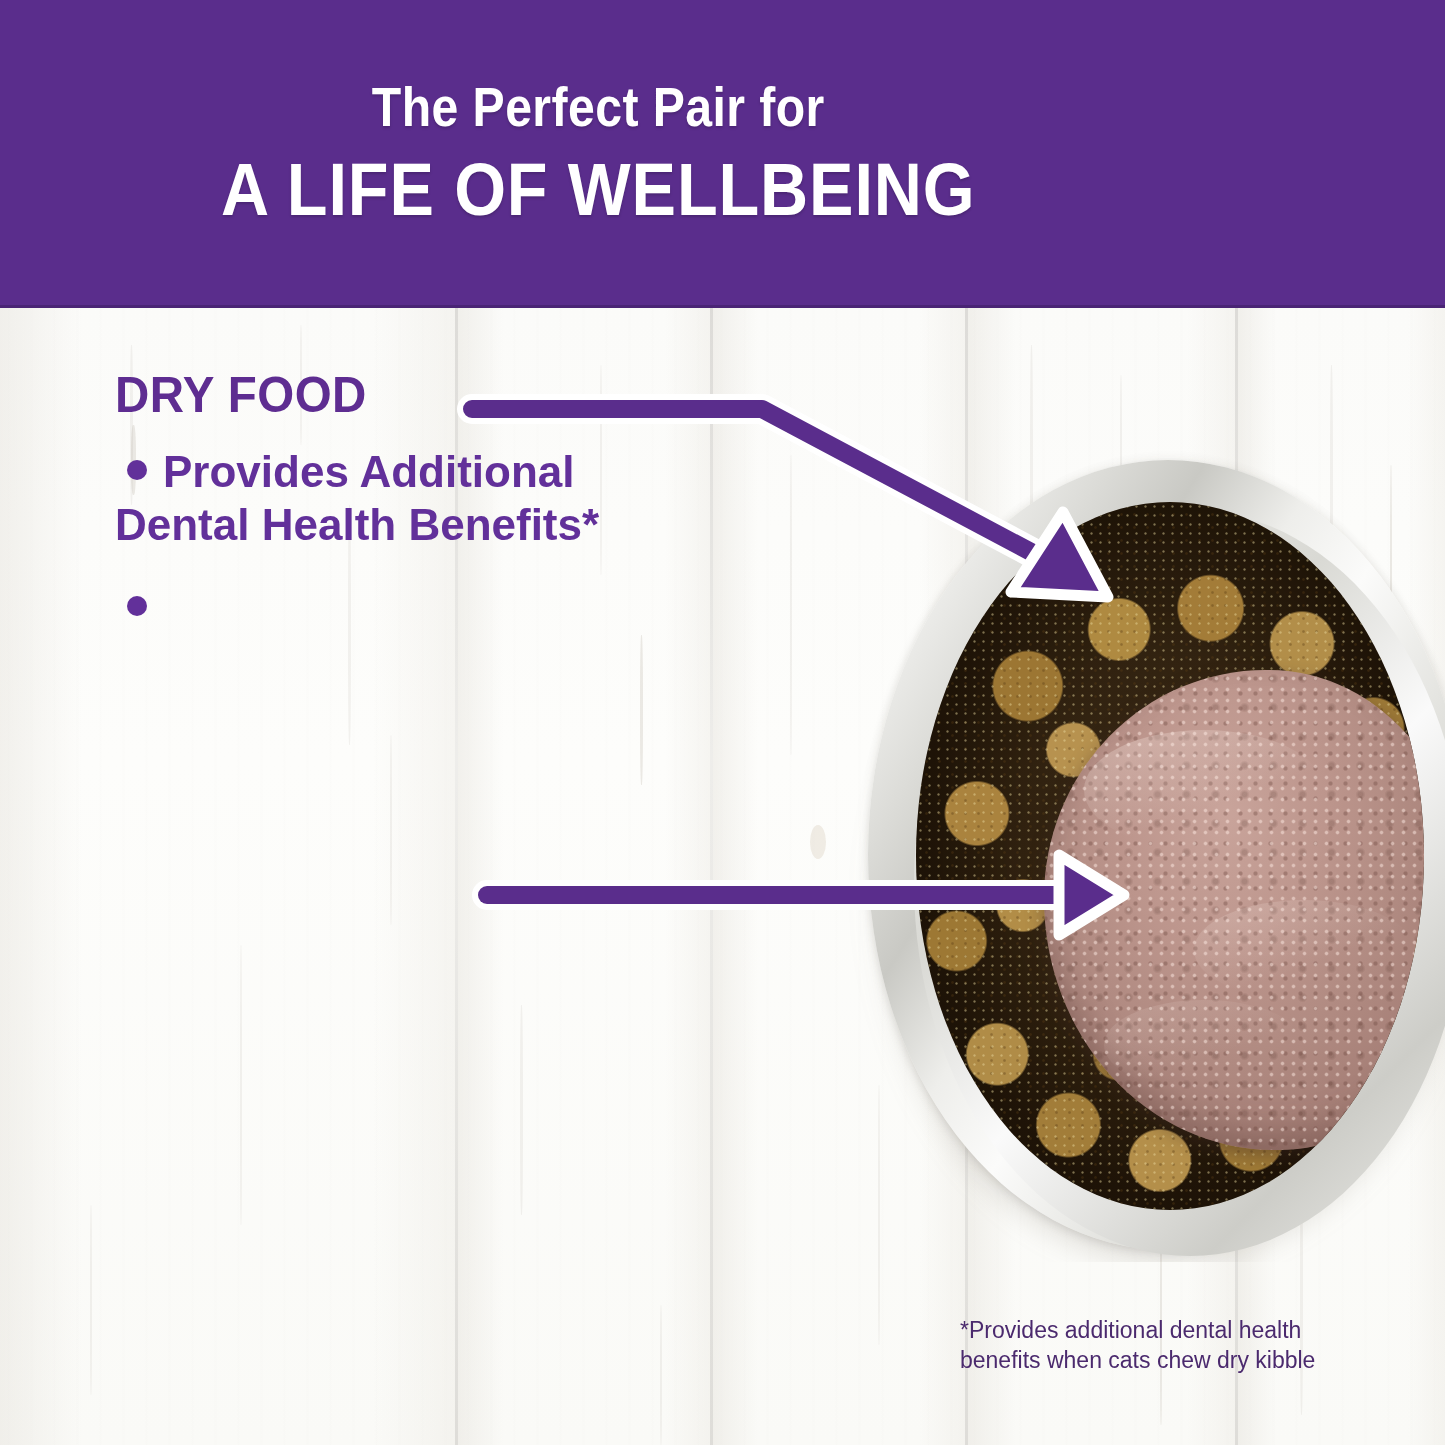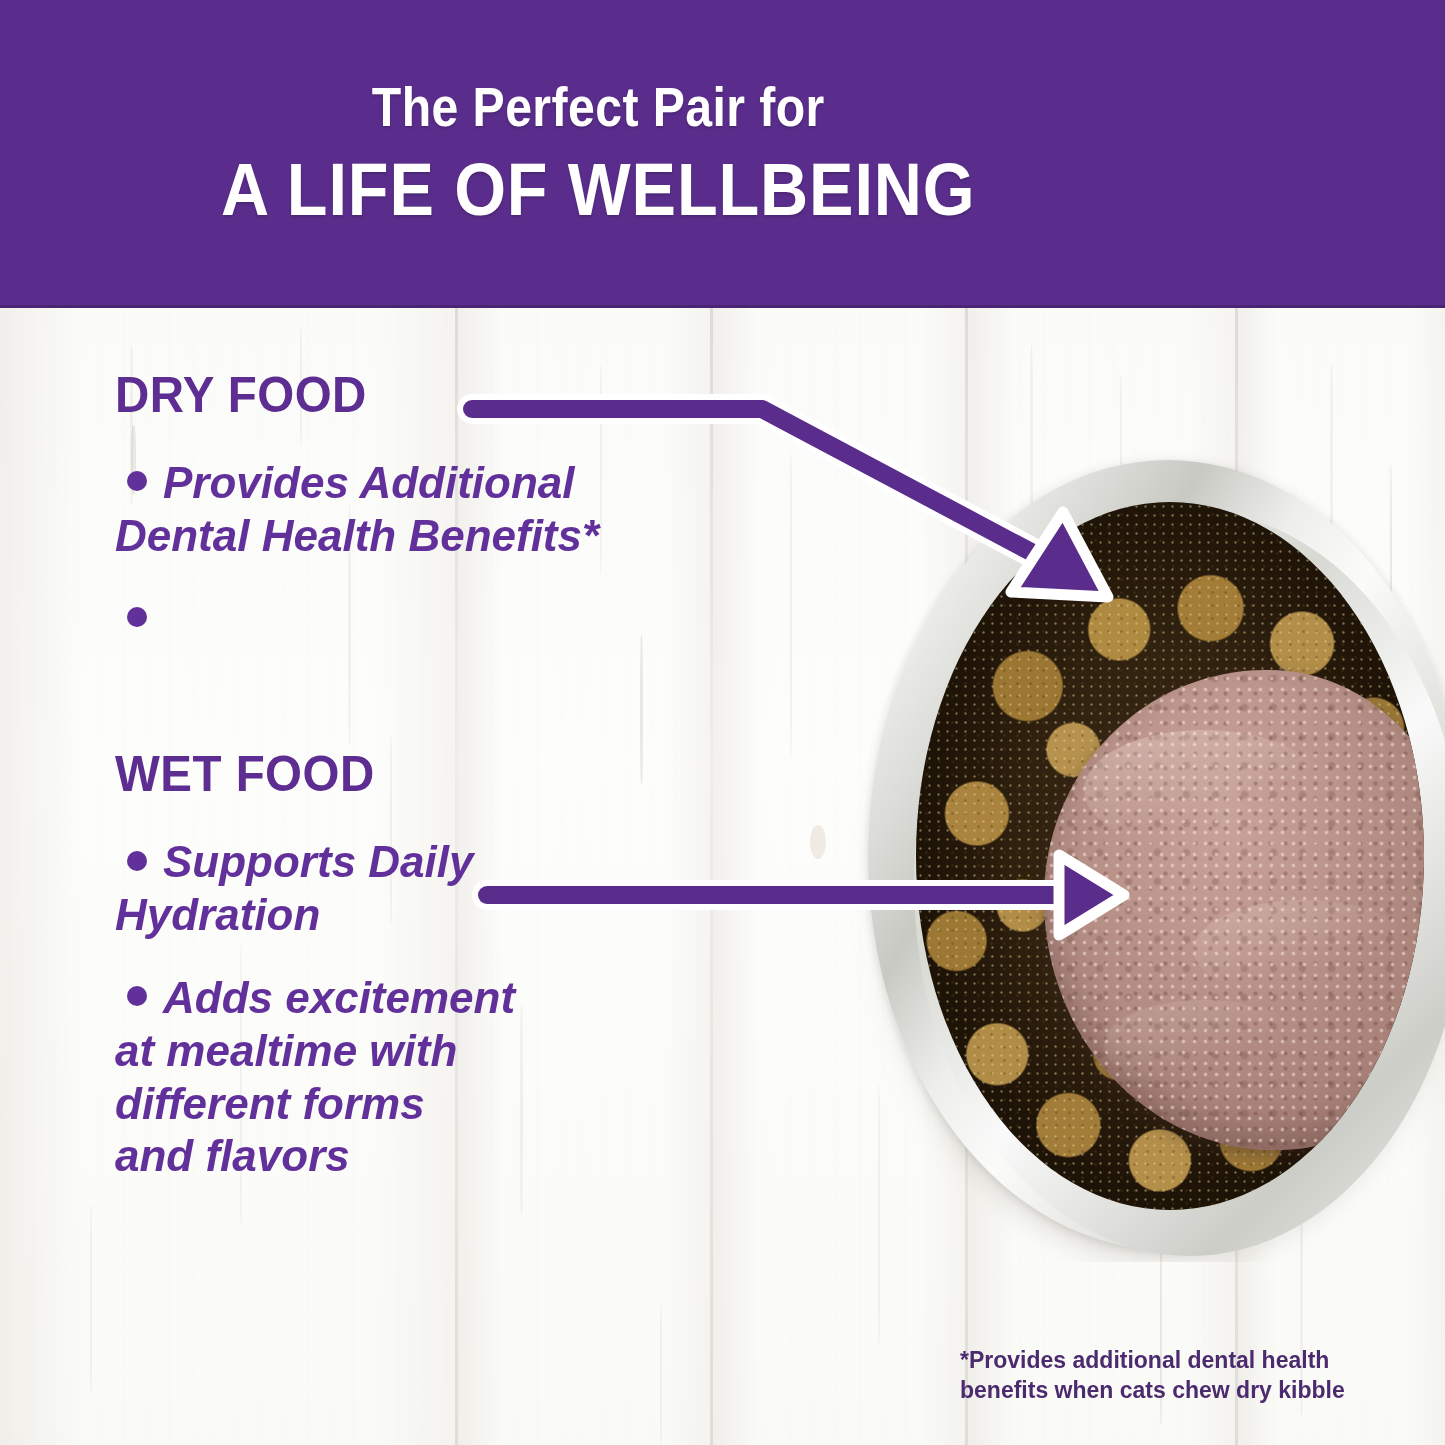--- a/index.html
+++ b/index.html
@@ -81,21 +81,21 @@
     color:#5e2d91;
     font-weight:bold;
     font-size:50px;
     letter-spacing:0.5px;
     line-height:1.0;
     transform:scaleX(0.95);
     transform-origin:left center;
     white-space:nowrap;
   }
 
-  .bullets{margin-top:37px;font-style:italic;}
+  .bullets{margin-top:26px;}
   .bullet{
     position:relative;
     color:#62309a;
     font-size:44px;
     font-weight:bold;
     line-height:1.20;
     margin-bottom:30px;
     white-space:pre-line;
     text-indent:0;
   }
@@ -198,22 +198,22 @@
   .pate-ridge{
     position:absolute;border-radius:50%;
     background:linear-gradient(160deg, rgba(255,240,233,0.35), rgba(0,0,0,0) 60%);
   }
 
   
   .arrow-svg{position:absolute;left:0;top:0;width:1445px;height:1445px;pointer-events:none;}
 
   
   .footnote{
-    position:absolute;left:960px;top:1346px;width:400px;
-    color:#4b2a6e;font-size:23px;font-weight:bold;line-height:1.30;
+    position:absolute;left:960px;top:1316px;width:400px;
+    color:#4b2a6e;font-size:23px;font-weight:normal;line-height:1.30;
     white-space:pre-line;
   }
 </style>
 </head>
 <body>
 
 <div id="stage">
 
   <div class="bg-wood">
     <div class="plank-shade" style="left:0;width:455px;"></div>
@@ -294,30 +294,19 @@
       <div class="sec-head">DRY FOOD</div>
       <div class="bullets">
         <div class="bullet"><span class="dot"></span><span class="btxt">Provides Additional
 Dental Health Benefits*</span></div>
         <div class="bullet"><span class="dot"></span></div>
       </div>
     </div>
 
     <div class="gap-sections"></div>
 
-    <div>
-      <div class="sec-head">WET FOOD</div>
-      <div class="bullets">
-        <div class="bullet"><span class="dot"></span><span class="btxt">Supports Daily
-Hydration</span></div>
-        <div class="bullet"><span class="dot"></span><span class="btxt">Adds excitement
-at mealtime with
-different forms
-and flavors</span></div>
-      </div>
-    </div>
 
   </div>
 
   <div class="footnote">*Provides additional dental health
 benefits when cats chew dry kibble</div>
 
 </div>
 
 </body></html>

